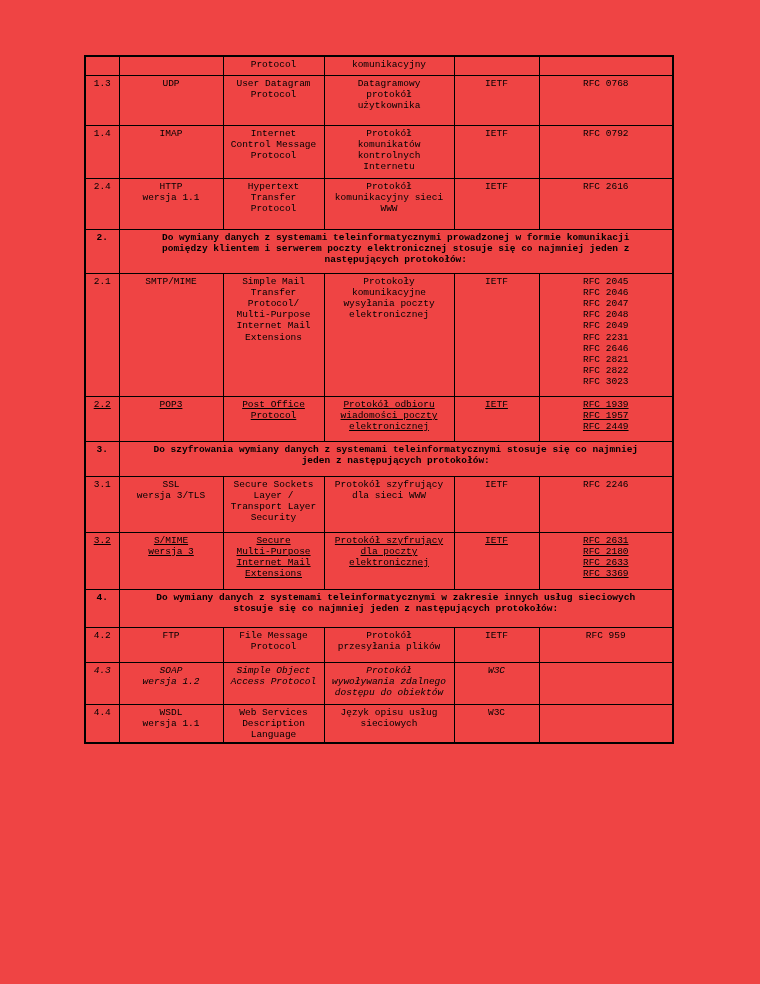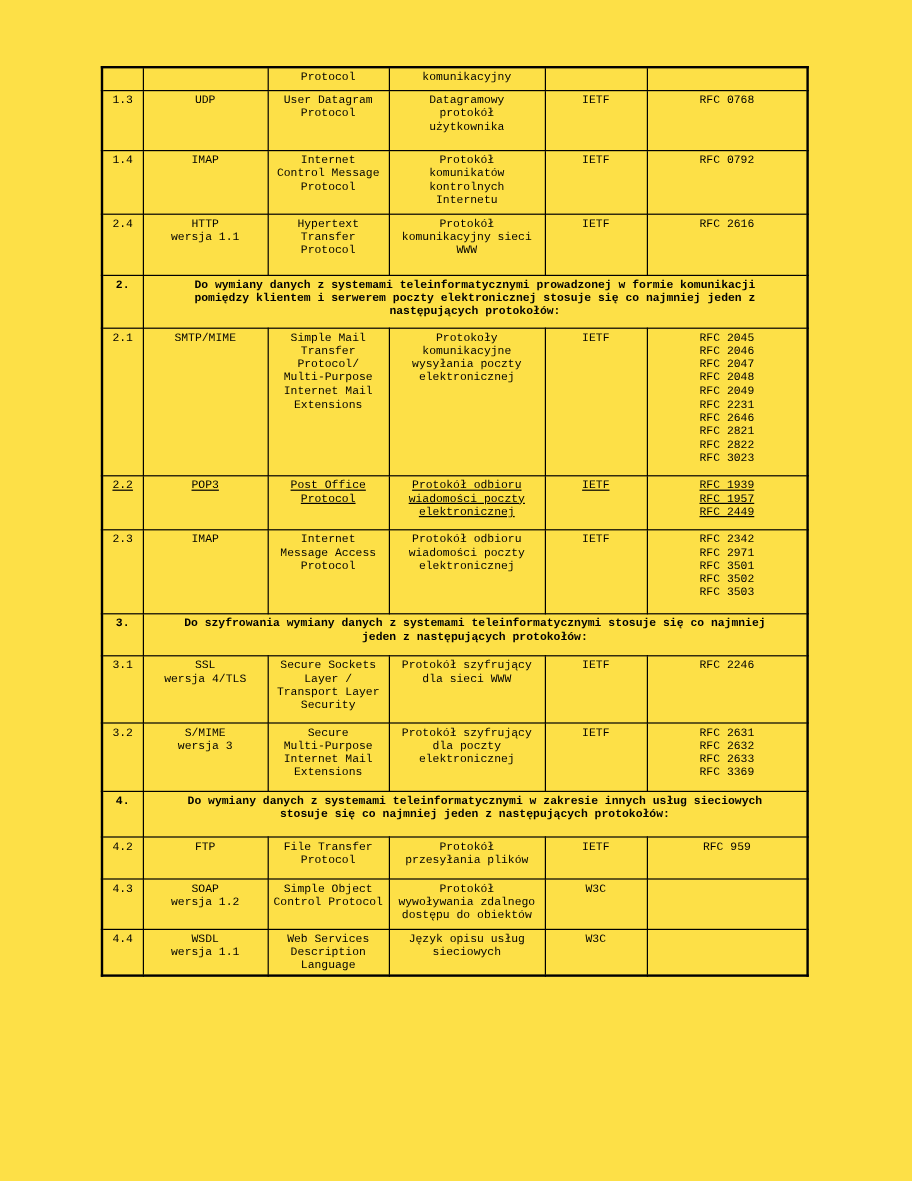--- a/index.html
+++ b/index.html
@@ -4,21 +4,21 @@
 <style>
   html, body {
     margin: 0;
     padding: 0;
     background: #ffffff;
   }
   .page {
     position: relative;
     width: 760px;
     height: 984px;
-    background: #fde047;
+    background: #ef4444;
     overflow: hidden;
   }
   table.protocol-table {
     position: absolute;
     left: 84px;
     top: 55px;
     width: 588px;
     table-layout: fixed;
     border-collapse: collapse;
     border: 2px solid #000000;
@@ -42,25 +42,25 @@
   tr.r0  { height: 19px; }
   tr.r1  { height: 50px; }
   tr.r2  { height: 53px; }
   tr.r3  { height: 51px; }
   tr.r4  { height: 44px; }
   tr.r5  { height: 123px; }
   tr.r6  { height: 45px; text-decoration: underline; }
   tr.r7  { height: 70px; }
   tr.r8  { height: 35px; }
   tr.r9  { height: 56px; }
-  tr.r10 { height: 57px; }
+  tr.r10 { height: 57px; text-decoration: underline; }
   tr.r11 { height: 38px; }
   tr.r12 { height: 77px; }
   tr.r13 { height: 35px; }
-  tr.r14 { height: 42px; }
+  tr.r14 { height: 42px; font-style: italic; }
   tr.r15 { height: 38px; }
 </style>
 </head>
 <body>
 
 <div class="page">
   <table class="protocol-table">
     <colgroup>
       <col style="width:34px">
       <col style="width:104px">
@@ -152,45 +152,29 @@
         <td>Post Office
 Protocol</td>
         <td>Protokół odbioru
 wiadomości poczty
 elektronicznej</td>
         <td>IETF</td>
         <td>RFC 1939
 RFC 1957
 RFC 2449</td>
       </tr>
-      <tr class="r7">
-        <td>2.3</td>
-        <td>IMAP</td>
-        <td>Internet
-Message Access
-Protocol</td>
-        <td>Protokół odbioru
-wiadomości poczty
-elektronicznej</td>
-        <td>IETF</td>
-        <td>RFC 2342
-RFC 2971
-RFC 3501
-RFC 3502
-RFC 3503</td>
-      </tr>
       <tr class="r8 section">
         <td>3.</td>
         <td colspan="5">Do szyfrowania wymiany danych z systemami teleinformatycznymi stosuje się co najmniej
 jeden z następujących protokołów:</td>
       </tr>
       <tr class="r9">
         <td>3.1</td>
         <td>SSL
-wersja 4/TLS</td>
+wersja 3/TLS</td>
         <td>Secure Sockets
 Layer /
 Transport Layer
 Security</td>
         <td>Protokół szyfrujący
 dla sieci WWW</td>
         <td>IETF</td>
         <td>RFC 2246</td>
       </tr>
       <tr class="r10">
@@ -199,45 +183,45 @@
 wersja 3</td>
         <td>Secure
 Multi-Purpose
 Internet Mail
 Extensions</td>
         <td>Protokół szyfrujący
 dla poczty
 elektronicznej</td>
         <td>IETF</td>
         <td>RFC 2631
-RFC 2632
+RFC 2180
 RFC 2633
 RFC 3369</td>
       </tr>
       <tr class="r11 section">
         <td>4.</td>
         <td colspan="5">Do wymiany danych z systemami teleinformatycznymi w zakresie innych usług sieciowych
 stosuje się co najmniej jeden z następujących protokołów:</td>
       </tr>
       <tr class="r13">
         <td>4.2</td>
         <td>FTP</td>
-        <td>File Transfer
+        <td>File Message
 Protocol</td>
         <td>Protokół
 przesyłania plików</td>
         <td>IETF</td>
         <td>RFC 959</td>
       </tr>
       <tr class="r14">
         <td>4.3</td>
         <td>SOAP
 wersja 1.2</td>
         <td>Simple Object
-Control Protocol</td>
+Access Protocol</td>
         <td>Protokół
 wywoływania zdalnego
 dostępu do obiektów</td>
         <td>W3C</td>
         <td></td>
       </tr>
       <tr class="r15">
         <td>4.4</td>
         <td>WSDL
 wersja 1.1</td>

